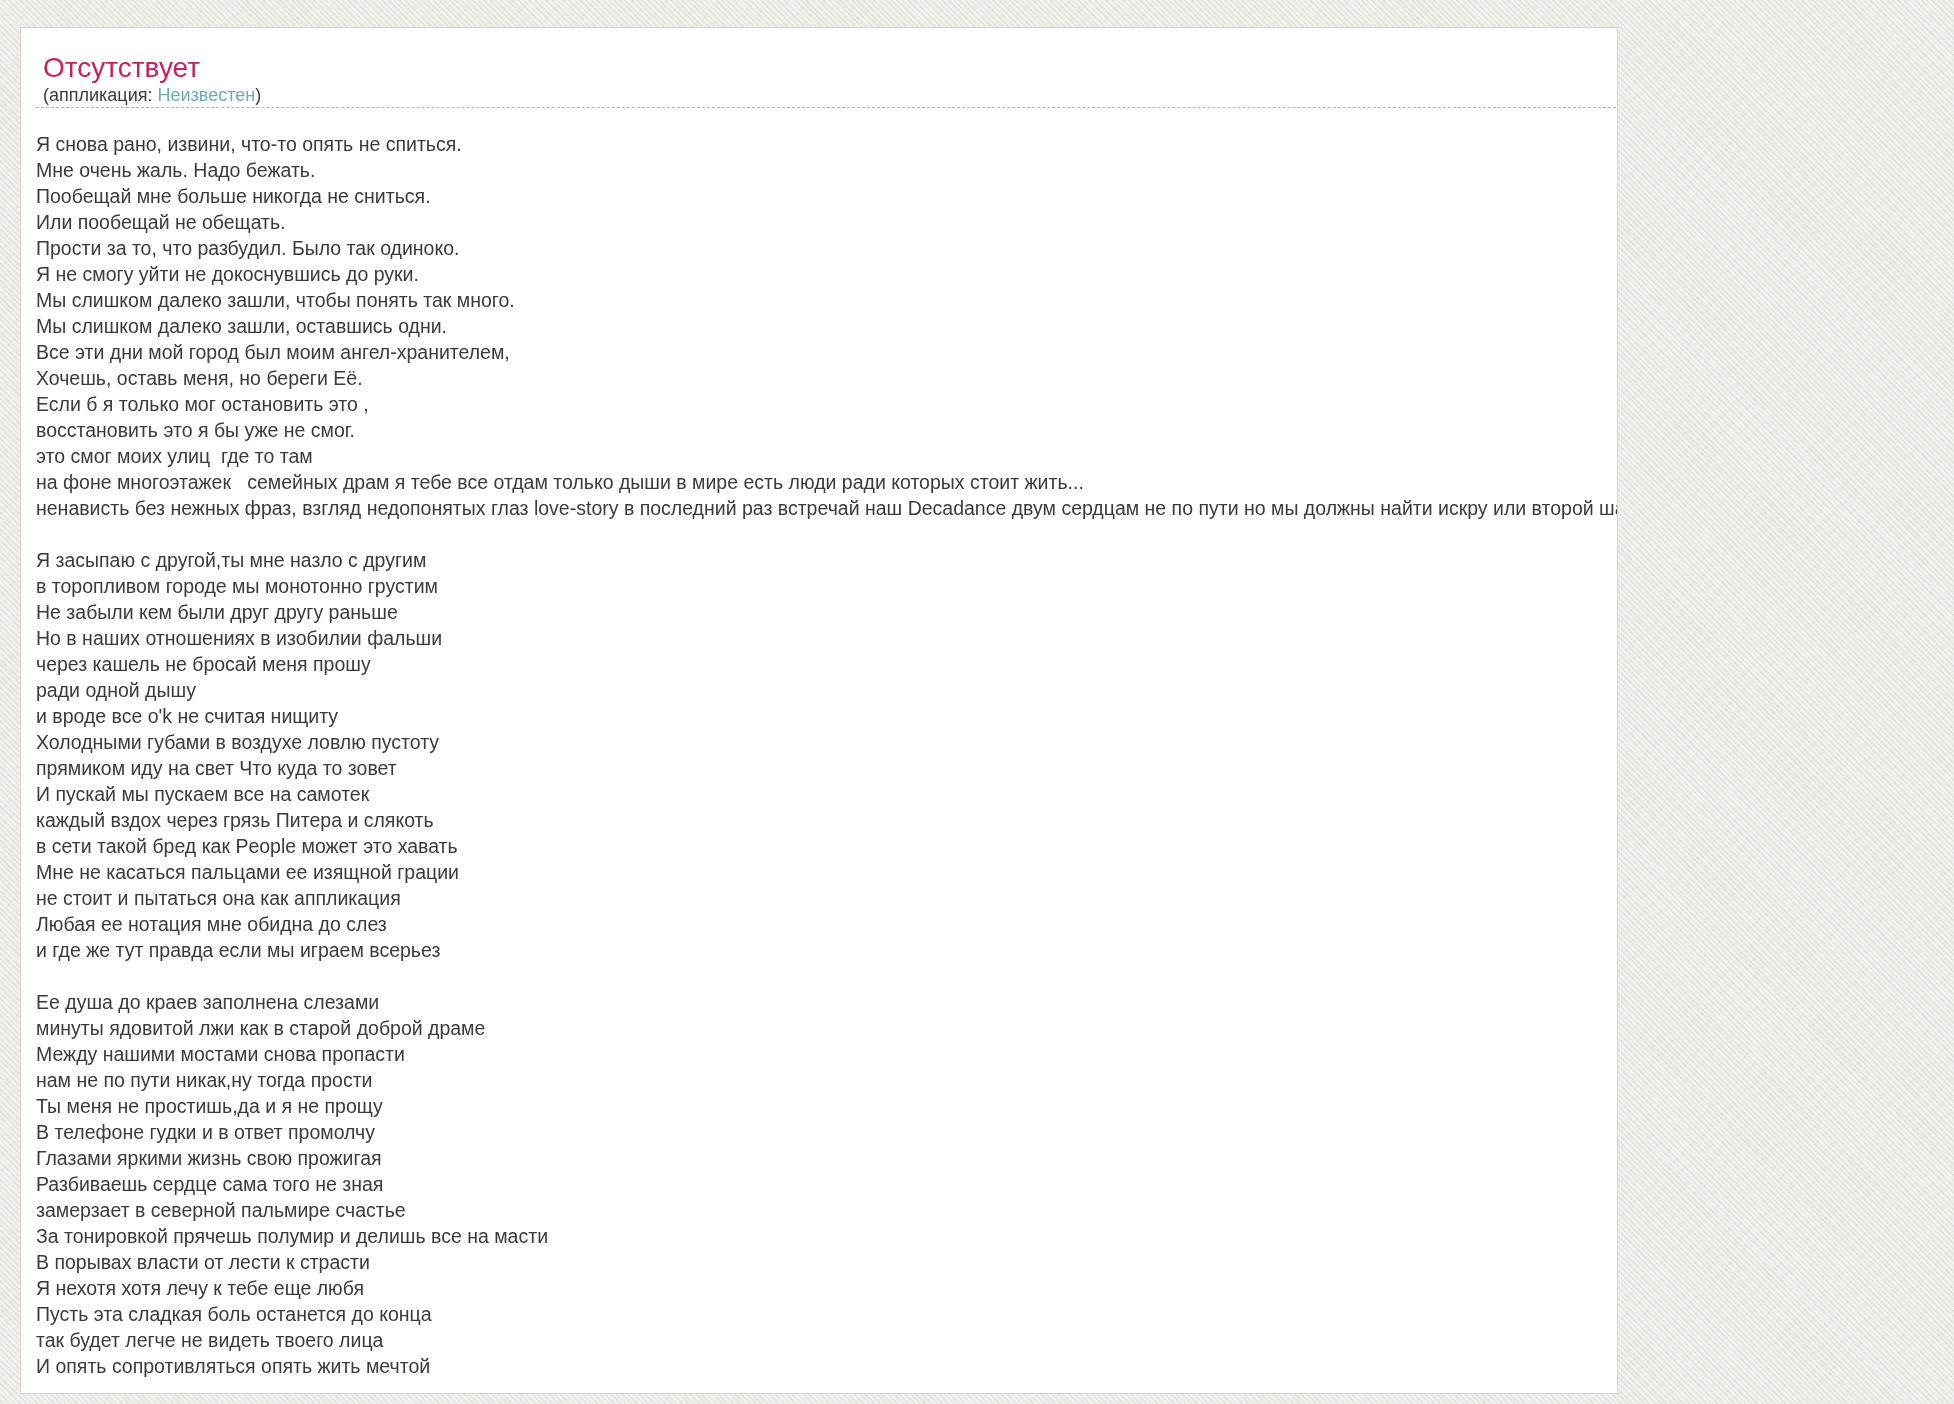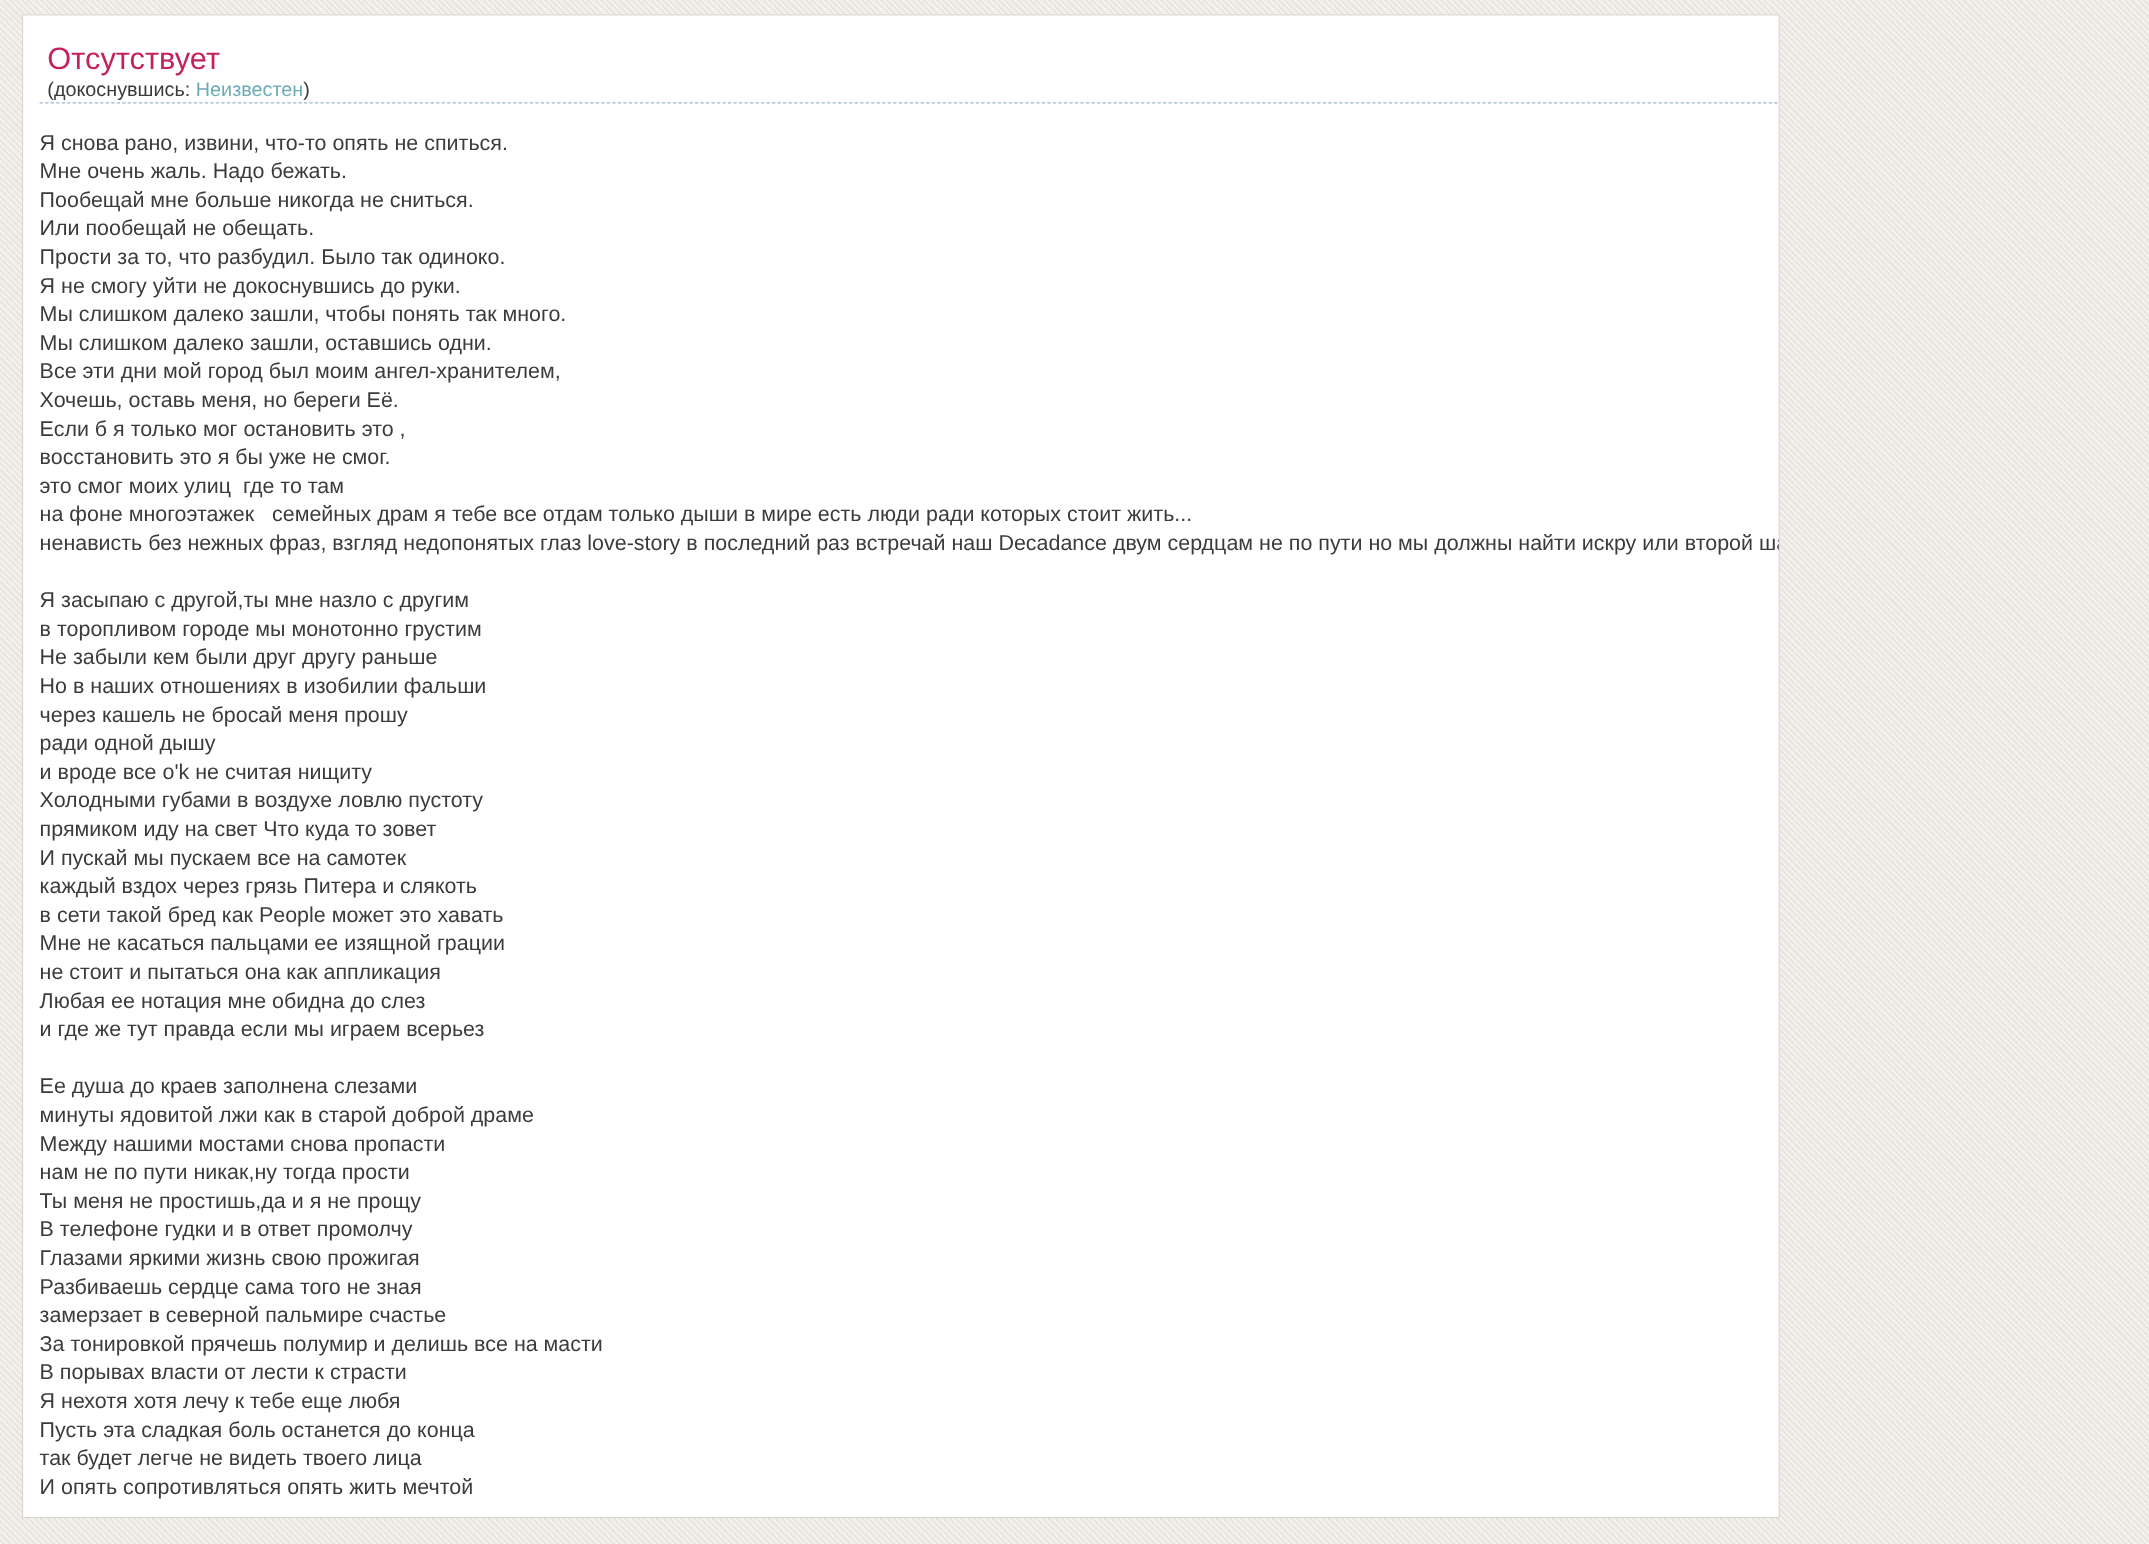--- a/index.html
+++ b/index.html
@@ -14,21 +14,21 @@
     font-family: "Liberation Sans", sans-serif;
     background-color: var(--page_bg, #ebe8e1);
     background-image:
       repeating-linear-gradient(45deg, rgba(255,255,255,0.45) 0 2px, rgba(255,255,255,0) 2px 4px),
       repeating-linear-gradient(-45deg, rgba(176,170,158,0.10) 0 1px, rgba(176,170,158,0) 1px 3px);
   }
 
   .content-card {
     position: absolute;
     left: 20px;
-    top: 13px;
+    top: 27px;
     width: 1598px;
     height: 1367px;
     background: var(--card_bg, #ffffff);
     border: 1px solid var(--card_border, #d8d4cb);
     padding: 25px 0 0 15px;
     overflow: hidden;
   }
 
   .page-title {
     margin-left: 7px;
@@ -69,21 +69,21 @@
     color: var(--text, #3b3b3b);
     white-space: pre;
   }
 </style>
 </head>
 <body>
 
 <div class="content-card">
   <h1 class="page-title">Отсутствует</h1>
 
-  <div class="artist-line"><span>(докоснувшись: </span><a class="artist-link">Неизвестен</a><span>)</span></div>
+  <div class="artist-line"><span>(аппликация: </span><a class="artist-link">Неизвестен</a><span>)</span></div>
 
   <div class="header-separator"></div>
 
   <div class="lyrics-text">Я снова рано, извини, что-то опять не спиться.
 Мне очень жаль. Надо бежать.
 Пообещай мне больше никогда не сниться.
 Или пообещай не обещать.
 Прости за то, что разбудил. Было так одиноко.
 Я не смогу уйти не докоснувшись до руки.
 Мы слишком далеко зашли, чтобы понять так много.

